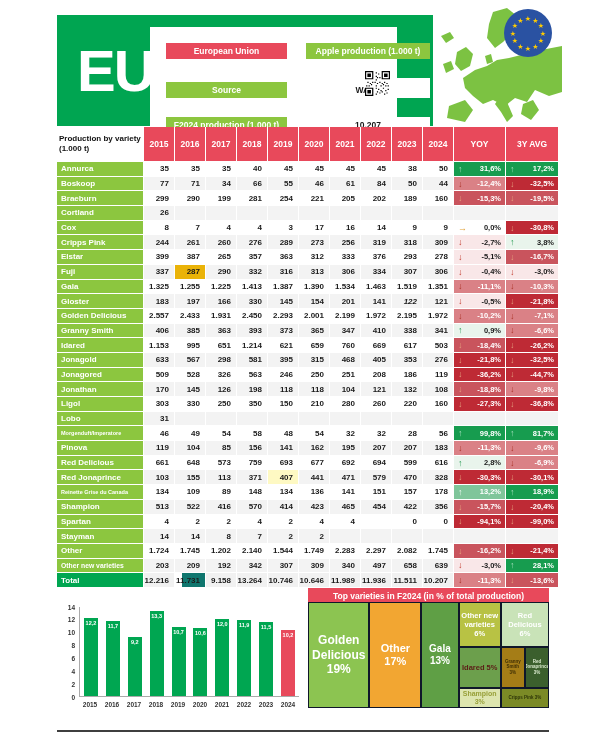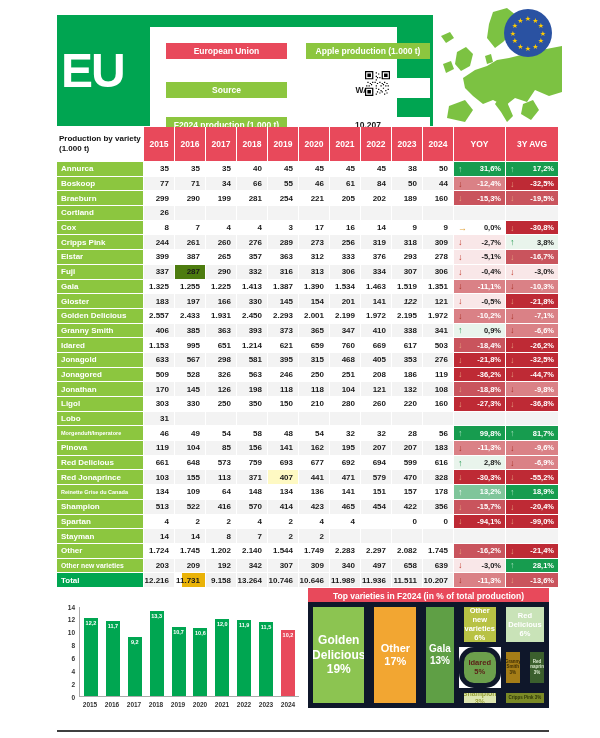--- a/index.html
+++ b/index.html
@@ -2,22 +2,22 @@
 <html><head>
 <meta charset="utf-8">
 <style>
   * { margin:0; padding:0; box-sizing:border-box; }
   html,body { background:#fff; }
   body { font-family:"Liberation Sans", sans-serif; }
   #page { position:relative; width:600px; height:738px; background:#fff; overflow:hidden; }
 
   
   .banner { position:absolute; left:57px; top:15px; width:377px; height:111px; background:#00A551; }
-  .eu-title { position:absolute; left:4px; top:18px; width:84px; height:75px;
-              color:#fff; font-size:48px; font-weight:800; letter-spacing:-2px; line-height:75px; }
+  .eu-title { position:absolute; left:20px; top:18px; width:84px; height:75px;
+              color:#fff; font-size:58px; font-weight:800; letter-spacing:-2px; line-height:75px; }
   .infobox { position:absolute; width:247px; background:#fff; display:grid; gap:19px; padding:16px; }
   .box1 { left:93px; top:12px; grid-template-columns:121px 124px; grid-template-rows:16px 16px; }
   .box2 { left:93px; top:51px; grid-template-columns:121px 124px; grid-template-rows:16px 16px; }
   .ib-cell { display:flex; align-items:center; justify-content:center; font-size:8.5px; font-weight:700; }
   .ib-red { background:#E8495B; color:#fff; }
   .ib-green { background:#8CC63F; color:#fff; }
   .ib-white { background:#fff; color:#1a1a1a; }
   .span2 { grid-column:1 / span 2; }
   .qr { position:absolute; right:7px; top:5px; width:25px; height:25px; background:#fff; }
 
@@ -50,21 +50,21 @@
           border-left:1px solid #aaa; border-bottom:1px solid #aaa;
           display:flex; align-items:flex-end; justify-content:space-around; }
   .bcol { width:14px; display:flex; flex-direction:column; justify-content:flex-end; }
   .bar { width:14px; display:flex; justify-content:center; }
   .bar span { color:#fff; font-size:5.5px; font-weight:700; margin-top:2px; }
   .ylab { position:absolute; left:0; width:18px; text-align:right; font-size:6.5px; font-weight:700; color:#333; }
   .xlabs { position:absolute; left:22px; top:98px; width:220px; display:flex; justify-content:space-around; }
   .xlabs div { width:22px; text-align:center; font-size:6.5px; font-weight:700; color:#333; }
 
   .treemap { position:absolute; left:308px; top:602px; width:241px; height:106px; }
-  .tcell { position:absolute; border:5px solid #0f172a; display:flex; align-items:center; justify-content:center;
+  .tcell { position:absolute; border:1px solid #0f172a; display:flex; align-items:center; justify-content:center;
            text-align:center; font-weight:700; line-height:1.2; overflow:hidden; padding:1px; }
 
   .footer-line { position:absolute; left:57px; top:730px; width:492px; height:2px; background:#3f3f3f; }
 </style>
 </head>
 <body>
 
 <div id="page">
 
   <div class="banner">
@@ -264,21 +264,21 @@
       <div class="cell chip" style="background: rgb(249, 231, 232); color: rgb(26, 26, 26);">
         <span class="arr" style="color: rgb(192, 57, 43);">↓</span>
         <span>-5,1%</span>
       </div>
       <div class="cell chip" style="background: rgb(201, 84, 93); color: rgb(255, 255, 255);">
         <span class="arr" style="color: rgb(229, 159, 126);">↓</span>
         <span>-16,7%</span>
       </div>
       <div class="cell lbl rowstart">Fuji</div>
       <div class="cell val even" style="background: rgb(243, 243, 243);">337</div>
-      <div class="cell val even" style="background: #4d7c0f; text-align: right;">287</div>
+      <div class="cell val even" style="background: #eab308; text-align: right;">287</div>
       <div class="cell val even" style="background: rgb(243, 243, 243);">290</div>
       <div class="cell val even" style="background: rgb(243, 243, 243);">332</div>
       <div class="cell val even" style="background: rgb(243, 243, 243);">316</div>
       <div class="cell val even" style="background: rgb(243, 243, 243);">313</div>
       <div class="cell val even" style="background: rgb(243, 243, 243);">306</div>
       <div class="cell val even" style="background: rgb(243, 243, 243);">334</div>
       <div class="cell val even" style="background: rgb(243, 243, 243);">307</div>
       <div class="cell val even" style="background: rgb(243, 243, 243);">306</div>
       <div class="cell chip even" style="background: rgb(249, 231, 232); color: rgb(26, 26, 26);">
         <span class="arr" style="color: rgb(192, 57, 43);">↓</span>
@@ -539,26 +539,26 @@
       <div class="cell val even" style="background: rgb(243, 243, 243);">471</div>
       <div class="cell val even" style="background: rgb(243, 243, 243);">579</div>
       <div class="cell val even" style="background: rgb(243, 243, 243);">470</div>
       <div class="cell val even" style="background: rgb(243, 243, 243);">328</div>
       <div class="cell chip even" style="background: rgb(190, 42, 53); color: rgb(255, 255, 255);">
         <span class="arr" style="color: rgb(229, 159, 126);">↓</span>
         <span>-30,3%</span>
       </div>
       <div class="cell chip even" style="background: rgb(190, 42, 53); color: rgb(255, 255, 255);">
         <span class="arr" style="color: rgb(229, 159, 126);">↓</span>
-        <span>-55,2%</span>
+        <span>-30,1%</span>
       </div>
       <div class="cell lbl rowstart" style="font-size: 5.5px;">Reinette Grise du Canada</div>
       <div class="cell val">134</div>
       <div class="cell val">109</div>
-      <div class="cell val">64</div>
+      <div class="cell val">89</div>
       <div class="cell val">148</div>
       <div class="cell val">134</div>
       <div class="cell val">136</div>
       <div class="cell val">141</div>
       <div class="cell val">151</div>
       <div class="cell val">157</div>
       <div class="cell val">178</div>
       <div class="cell chip" style="background: rgb(127, 197, 154); color: rgb(255, 255, 255);">
         <span class="arr" style="color: rgb(234, 247, 240);">↑</span>
         <span>13,2%</span>
@@ -651,21 +651,21 @@
       <div class="cell chip even" style="background: rgb(249, 231, 232); color: rgb(26, 26, 26);">
         <span class="arr" style="color: rgb(192, 57, 43);">↓</span>
         <span>-3,0%</span>
       </div>
       <div class="cell chip even" style="background: rgb(23, 156, 79); color: rgb(255, 255, 255);">
         <span class="arr" style="color: rgb(159, 221, 185);">↑</span>
         <span>28,1%</span>
       </div>
       <div class="cell lbl total rowstart">Total</div>
       <div class="cell val " style="background: rgb(241, 241, 241);">12.216</div>
-      <div class="cell val " style="background: #eab308; margin-left: 7px;">11.731</div>
+      <div class="cell val " style="background: #0f766e; margin-left: 7px;">11.731</div>
       <div class="cell val " style="background: rgb(241, 241, 241);">9.158</div>
       <div class="cell val " style="background: rgb(241, 241, 241);">13.264</div>
       <div class="cell val " style="background: rgb(241, 241, 241);">10.746</div>
       <div class="cell val " style="background: rgb(241, 241, 241);">10.646</div>
       <div class="cell val " style="background: rgb(241, 241, 241);">11.989</div>
       <div class="cell val " style="background: rgb(241, 241, 241);">11.936</div>
       <div class="cell val " style="background: rgb(241, 241, 241);">11.511</div>
       <div class="cell val " style="background: rgb(241, 241, 241);">10.207</div>
       <div class="cell chip" style="background: rgb(218, 129, 134); color: rgb(255, 255, 255);">
         <span class="arr" style="color: rgb(169, 50, 38);">↓</span>
@@ -752,21 +752,21 @@
       <div class="ylab" style="top: 90.5px;">0</div>
     </div>
 
   <div class="ptitle" id="ptitle-right">Top varieties in F2024 (in % of total production)</div>
   <div class="treemap" id="treemap">
       <div class="tcell" style="left: 0%; top: 0%; width: 25.5%; height: 100%; background: rgb(140, 196, 81); color: rgb(255, 255, 255); font-size: 12px;">Golden Delicious 19%</div>
       <div class="tcell" style="left: 25.5%; top: 0%; width: 21.5%; height: 100%; background: rgb(242, 166, 50); color: rgb(255, 255, 255); font-size: 11px;">Other 17%</div>
       <div class="tcell" style="left: 47%; top: 0%; width: 15.5%; height: 100%; background: rgb(95, 159, 69); color: rgb(255, 255, 255); font-size: 10px;">Gala 13%</div>
       <div class="tcell" style="left: 62.5%; top: 0%; width: 17.5%; height: 42%; background: rgb(184, 194, 68); color: rgb(255, 255, 255); font-size: 7.5px;">Other new varieties 6%</div>
       <div class="tcell" style="left: 80%; top: 0%; width: 20%; height: 42%; background: rgb(201, 227, 184); color: rgb(255, 255, 255); font-size: 7.5px;">Red Delicious 6%</div>
-      <div class="tcell" style="left: 62.5%; top: 42%; width: 17.5%; height: 39%; background: rgb(108, 159, 76); color: rgb(92, 32, 24); font-size: 7.5px; border-radius: 15px;">Idared 5%</div>
+      <div class="tcell" style="left: 62.5%; top: 42%; width: 17.5%; height: 39%; background: rgb(108, 159, 76); color: rgb(92, 32, 24); font-size: 7.5px;">Idared 5%</div>
       <div class="tcell" style="left: 80%; top: 42%; width: 10%; height: 39%; background: rgb(165, 125, 23); color: rgb(63, 47, 5); font-size: 4.5px;">Granny Smith 3%</div>
       <div class="tcell" style="left: 90%; top: 42%; width: 10%; height: 39%; background: rgb(59, 95, 45); color: rgb(216, 232, 204); font-size: 4.5px;">Red Jonaprince 3%</div>
       <div class="tcell" style="left: 62.5%; top: 81%; width: 17.5%; height: 19%; background: rgb(221, 229, 175); color: rgb(152, 160, 58); font-size: 7px;">Shampion 3%</div>
       <div class="tcell" style="left: 80%; top: 81%; width: 20%; height: 19%; background: rgb(123, 138, 38); color: rgb(46, 53, 8); font-size: 4.5px;">Cripps Pink 3%</div>
     </div>
 
   <div class="footer-line"></div>
 </div>
 
 </body></html>

